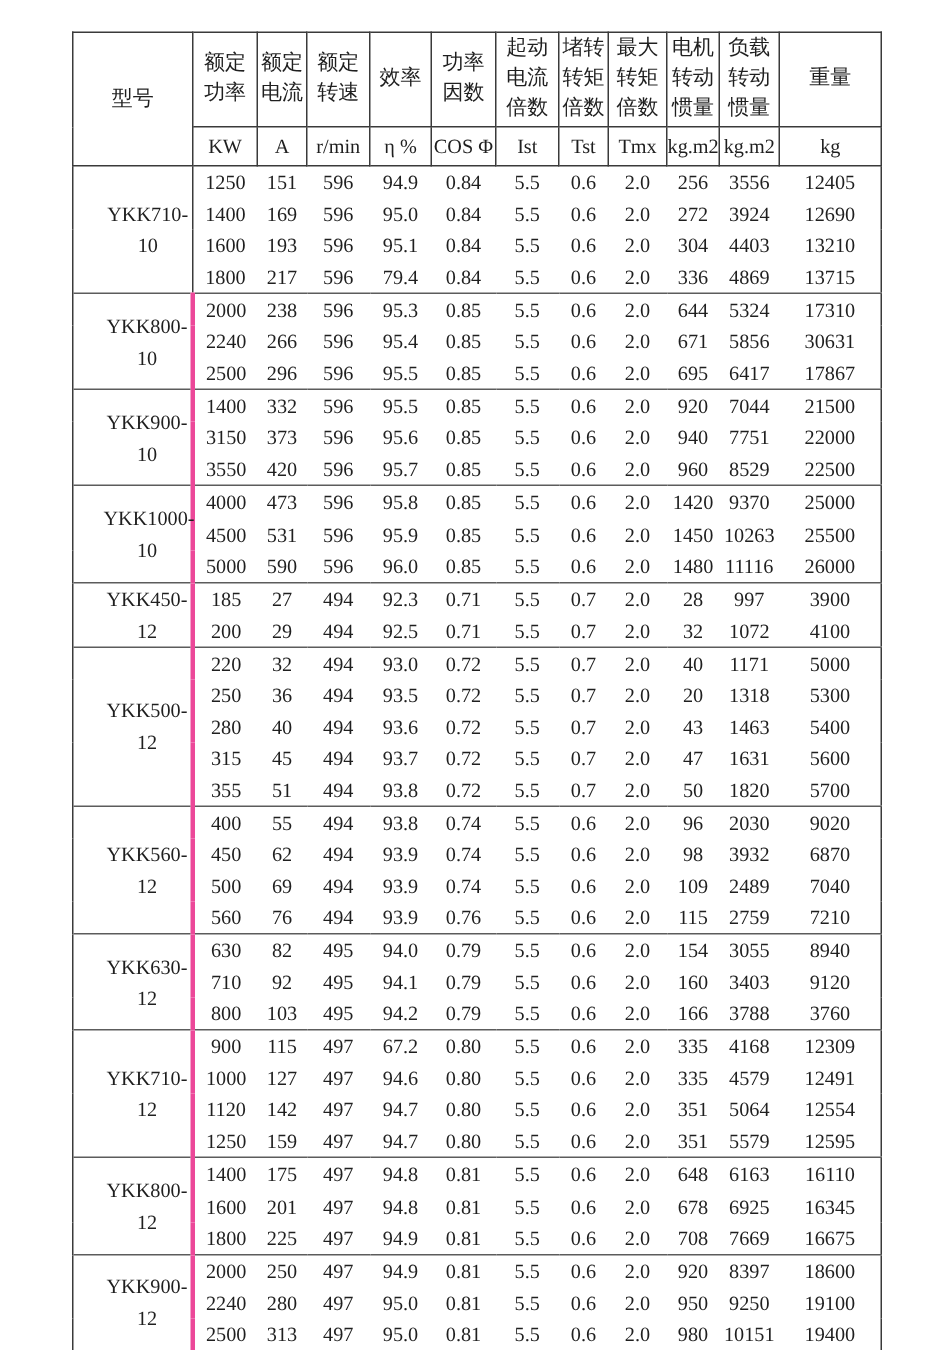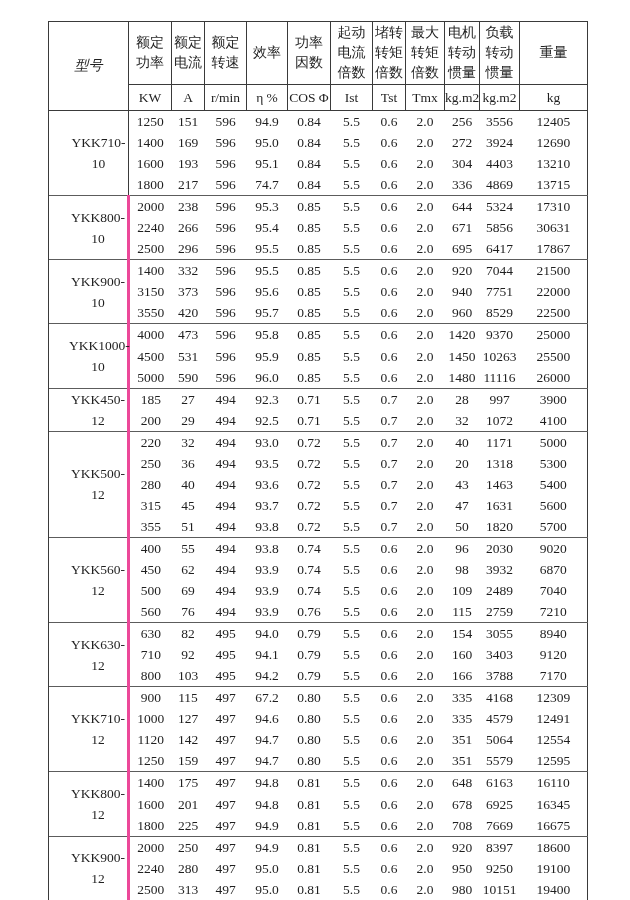--- a/index.html
+++ b/index.html
@@ -28,21 +28,21 @@
   table.spec thead th {
     border: 1px solid #3a3a3a;
     font-weight: normal;
     text-align: center;
     vertical-align: middle;
     padding: 0;
   }
   .hdr-row1 th { height: 62px; font-size: 14px; }
   .hdr-row2 th { height: 25px; font-size: 13.5px; }
   .col-label { white-space: pre-line; line-height: 20px; display: block; }
-  th.model-hdr { font-size: 14px; font-style: italic; }
+  th.model-hdr { font-size: 14px; }
   table.spec tbody td {
     text-align: center;
     vertical-align: middle;
     padding: 0;
     font-size: 13.5px;
     height: 21.05px;
     line-height: 21.05px;
     border: none;
   }
   table.spec tbody td.model-cell {
@@ -185,21 +185,21 @@
           <td>0.6</td>
           <td>2.0</td>
           <td>304</td>
           <td>4403</td>
           <td>13210</td>
         </tr>
         <tr>
           <td>1800</td>
           <td>217</td>
           <td>596</td>
-          <td>74.7</td>
+          <td>79.4</td>
           <td>0.84</td>
           <td>5.5</td>
           <td>0.6</td>
           <td>2.0</td>
           <td>336</td>
           <td>4869</td>
           <td>13715</td>
         </tr>
         <tr class="group-start">
           <td class="model-cell" rowspan="3">YKK800-10</td>
@@ -498,21 +498,21 @@
           <td>800</td>
           <td>103</td>
           <td>495</td>
           <td>94.2</td>
           <td>0.79</td>
           <td>5.5</td>
           <td>0.6</td>
           <td>2.0</td>
           <td>166</td>
           <td>3788</td>
-          <td>7170</td>
+          <td>3760</td>
         </tr>
         <tr class="group-start">
           <td class="model-cell" rowspan="4">YKK710-12</td>
           <td>900</td>
           <td>115</td>
           <td>497</td>
           <td>67.2</td>
           <td>0.80</td>
           <td>5.5</td>
           <td>0.6</td>

